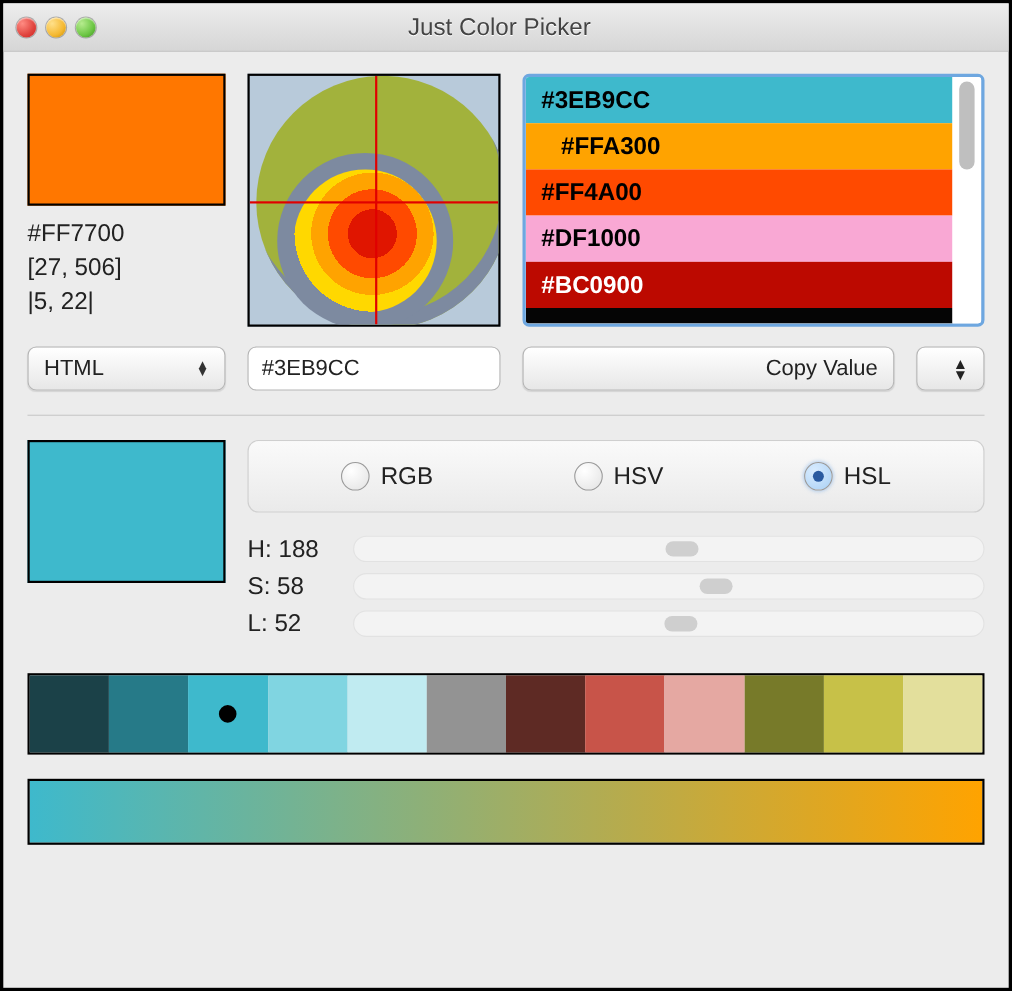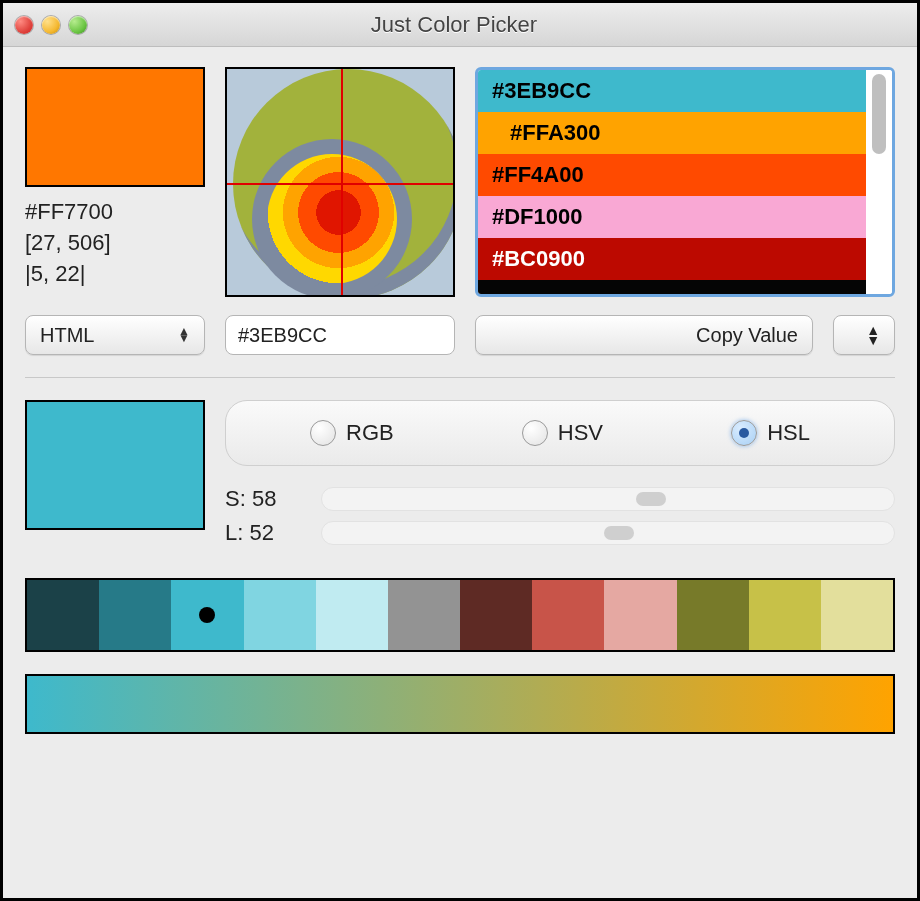--- a/index.html
+++ b/index.html
@@ -194,21 +194,21 @@
     width: 180px; flex: 0 0 180px;
     height: 130px;
     border: 2px solid #000;
   }
   .adj-right { flex: 1; }
 
   .mode-seg {
     height: 66px;
     background: linear-gradient(#fafafa, #eaeaea);
     border: 1px solid #cfcfcf;
-    border-radius: 22px;
+    border-radius: 10px;
     display: flex;
     align-items: center;
     justify-content: space-around;
     padding: 0 20px;
     margin-bottom: 20px;
   }
   .radio {
     display: flex; align-items: center; gap: 10px;
     font-size: 22px; color: #222;
   }
@@ -356,20 +356,26 @@
           </div>
           <div class="radio">
             <div class="radio-dot checked">
               <div class="radio-inner"></div>
             </div>
             <span>HSL</span>
           </div>
         </div>
 
       <div class="slider-row">
+        <div class="slider-label">H: 188</div>
+        <div class="slider-track">
+          <div class="slider-thumb" id="thumb-h" style="left: 282.956px;"></div>
+        </div>
+      </div>
+      <div class="slider-row">
         <div class="slider-label">S: 58</div>
         <div class="slider-track">
           <div class="slider-thumb" id="thumb-s" style="left: 314.04px;"></div>
         </div>
       </div>
       <div class="slider-row">
         <div class="slider-label">L: 52</div>
         <div class="slider-track">
           <div class="slider-thumb" id="thumb-l" style="left: 281.76px;"></div>
         </div>

